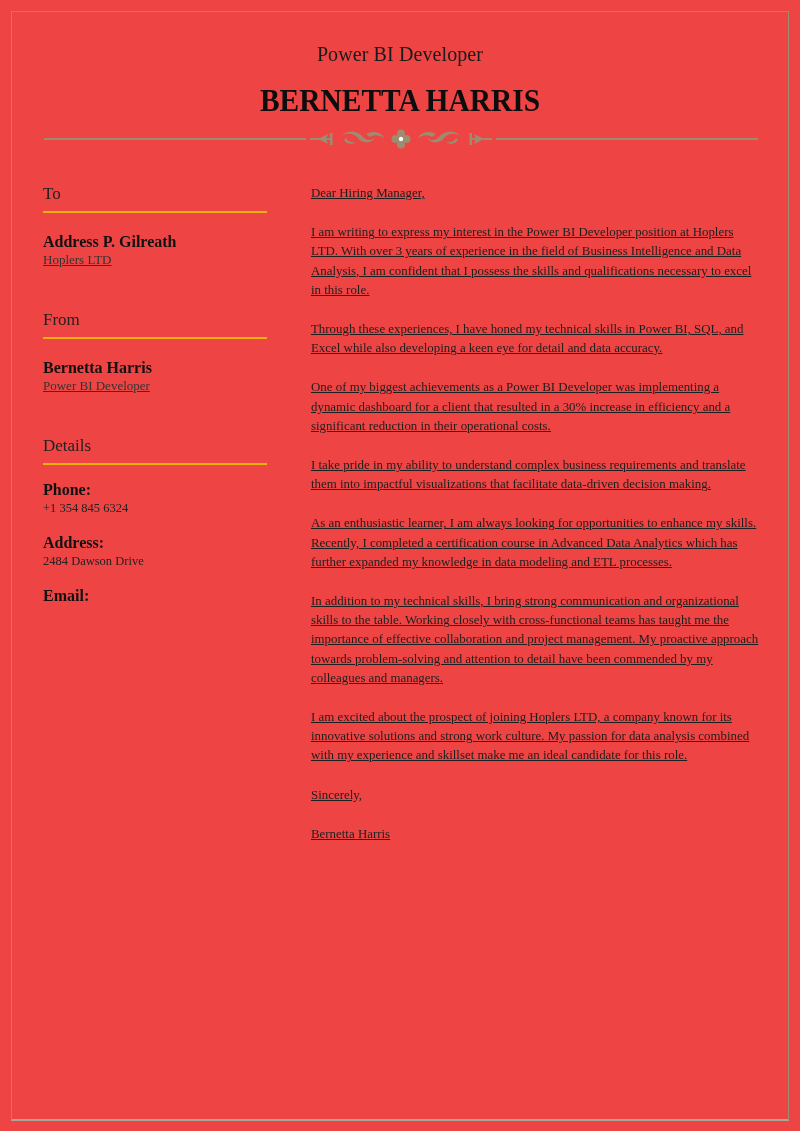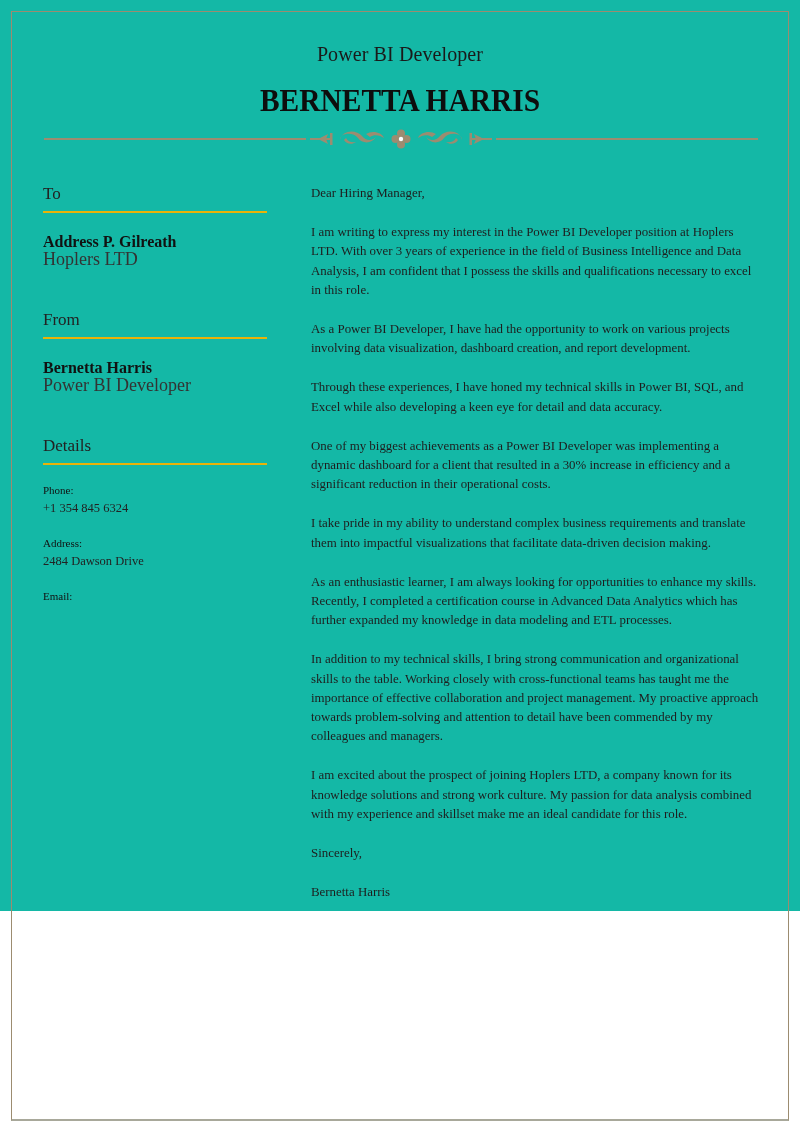--- a/index.html
+++ b/index.html
@@ -3,22 +3,22 @@
   <meta charset="utf-8">
   <style>
     * { box-sizing: border-box; margin: 0; padding: 0; }
     html, body {
       width: 800px; height: 1131px; background: #ffffff;
       font-family: "Liberation Serif", "DejaVu Serif", serif;
       color: #1f1f1f;
     }
     .page {
       position: relative;
-      width: 800px; height: 911px;
-      background: #14b8a6;
+      width: 800px; height: 1131px;
+      background: #ef4444;
     }
     .frame {
       position: absolute;
       left: 11px; top: 11px;
       width: 778px; height: 1110px;
       border: 1.5px solid #9c8c70;
       border-bottom: 2px solid #a8a89a;
     }
     .job-title {
       position: absolute;
@@ -63,42 +63,43 @@
       border-bottom: 2px solid #eab308;
     }
     .contact-name {
       margin-top: 19px;
       font-size: 16px;
       font-weight: bold;
       color: #111;
       line-height: 19px;
     }
     .contact-sub {
-      font-size: 18px;
+      font-size: 13px;
       color: #333;
       line-height: 17px;
+      text-decoration: underline;
     }
     .gap-section { margin-top: 42px; }
     .detail-block { margin-top: 16px; }
     .detail-block.first { margin-top: 16px; }
     .detail-label {
-      font-size: 11px; font-weight: normal; color: #111; line-height: 18px;
+      font-size: 16px; font-weight: bold; color: #111; line-height: 18px;
     }
     .detail-value {
       font-size: 12.5px; color: #222; line-height: 19px;
     }
 
     
     .letter {
       position: absolute; left: 311px; top: 184px; width: 450px;
       font-size: 12.9px;
       line-height: 19.2px;
       color: #1e1e1e;
     }
-    .letter p { margin-bottom: 20px; }
+    .letter p { margin-bottom: 20px; text-decoration: underline; }
     .letter p.greeting { margin-bottom: 20px; }
     .letter p.closing { }
   </style>
 </head>
 <body>
 
 <div class="page">
   <div class="frame"></div>
 
   <div class="job-title">Power BI Developer</div>
@@ -160,23 +161,22 @@
       </div>
       <div class="detail-block">
         <div class="detail-label">Email:</div>
       </div>
     </div>
   </div>
 
   <div class="letter">
     <p class="greeting">Dear Hiring Manager,</p>
     <p>I am writing to express my interest in the Power BI Developer position at Hoplers LTD. With over 3 years of experience in the field of Business Intelligence and Data Analysis, I am confident that I possess the skills and qualifications necessary to excel in this role.</p>
-    <p>As a Power BI Developer, I have had the opportunity to work on various projects involving data visualization, dashboard creation, and report development.</p>
     <p>Through these experiences, I have honed my technical skills in Power BI, SQL, and Excel while also developing a keen eye for detail and data accuracy.</p>
     <p>One of my biggest achievements as a Power BI Developer was implementing a dynamic dashboard for a client that resulted in a 30% increase in efficiency and a significant reduction in their operational costs.</p>
     <p>I take pride in my ability to understand complex business requirements and translate them into impactful visualizations that facilitate data-driven decision making.</p>
     <p>As an enthusiastic learner, I am always looking for opportunities to enhance my skills. Recently, I completed a certification course in Advanced Data Analytics which has further expanded my knowledge in data modeling and ETL processes.</p>
     <p>In addition to my technical skills, I bring strong communication and organizational skills to the table. Working closely with cross-functional teams has taught me the importance of effective collaboration and project management. My proactive approach towards problem-solving and attention to detail have been commended by my colleagues and managers.</p>
-    <p>I am excited about the prospect of joining Hoplers LTD, a company known for its knowledge solutions and strong work culture. My passion for data analysis combined with my experience and skillset make me an ideal candidate for this role.</p>
+    <p>I am excited about the prospect of joining Hoplers LTD, a company known for its innovative solutions and strong work culture. My passion for data analysis combined with my experience and skillset make me an ideal candidate for this role.</p>
     <p class="closing">Sincerely,</p>
     <p>Bernetta Harris</p>
   </div>
 </div>
 
 </body></html>

